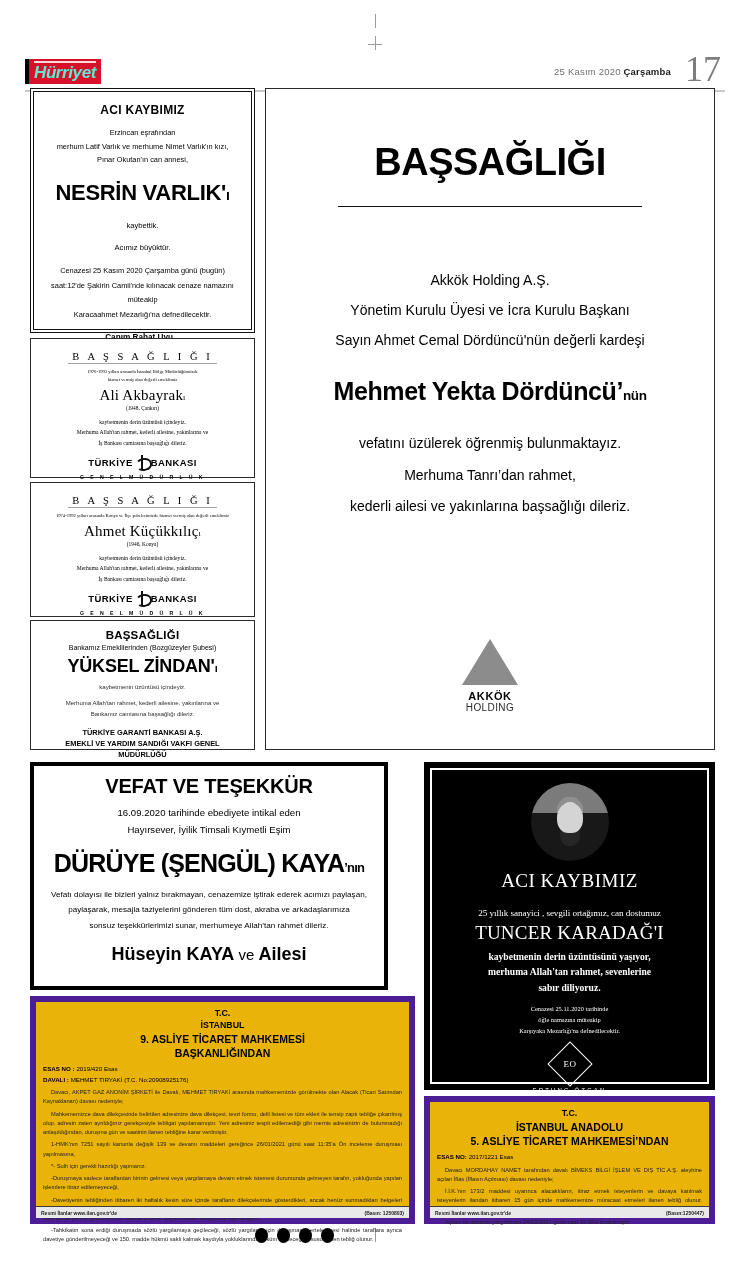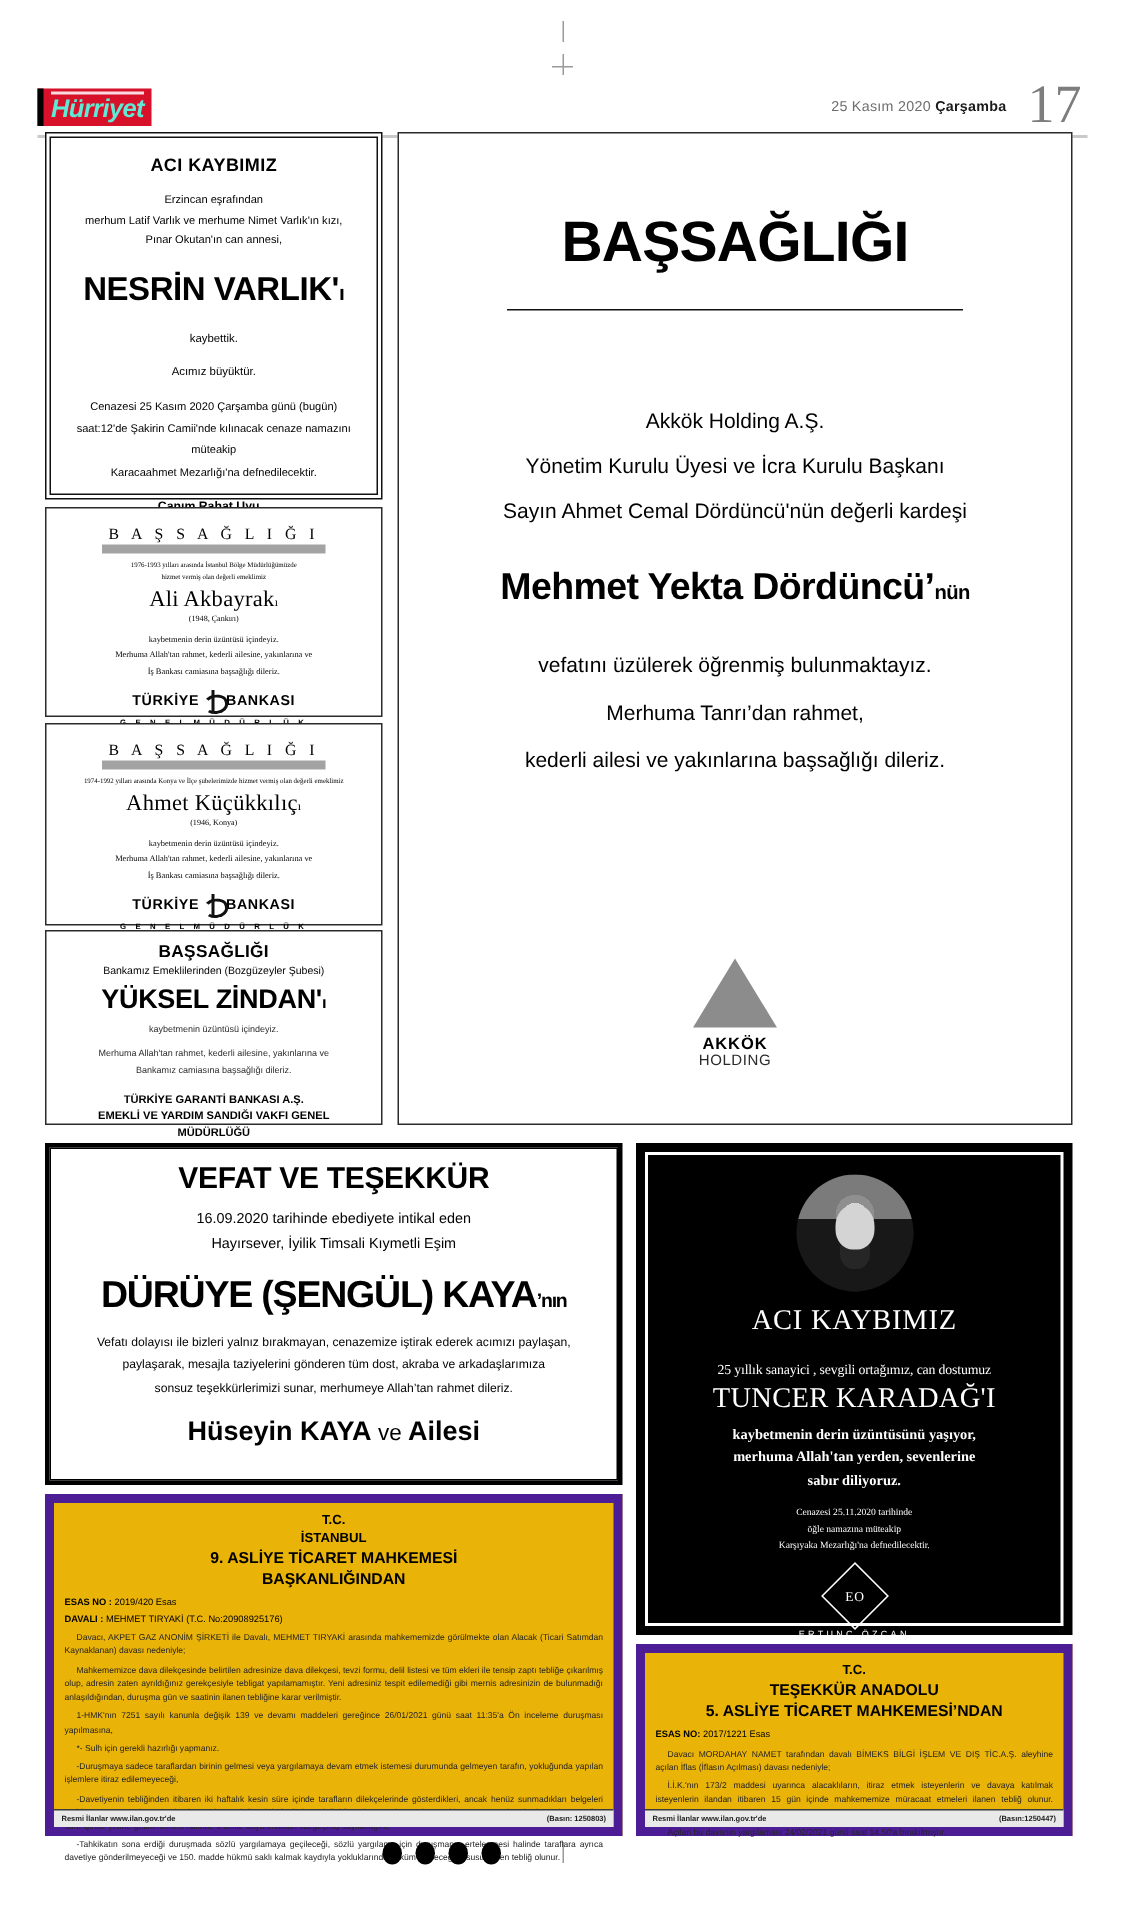--- a/index.html
+++ b/index.html
@@ -70,21 +70,21 @@
   .v-gap{height:7px;}
   .v-info{font-size:7.4px;line-height:1.95;margin-top:9px;}
   .v-canim{font-size:8.2px;font-weight:bold;margin-top:11px;}
   .v-kizin{font-size:10px;font-weight:bold;margin-top:9px;}
 
   
   .bank .pad{padding:7px 9px 5px;}
   .bk-head{
     font-family:"Liberation Serif",serif;
     font-size:10.5px;letter-spacing:3px;font-weight:normal;
-    border-bottom:6px solid #a3a3a3;display:inline-block;padding:0 4px 1px;
+    border-bottom:1px solid #a3a3a3;display:inline-block;padding:0 4px 1px;
   }
   .bk-intro{font-family:"Liberation Serif",serif;font-size:4.6px;line-height:1.75;margin-top:4px;}
   .bk-name{font-family:"Liberation Serif",serif;font-size:15px;margin-top:3px;letter-spacing:.2px;}
   .bk-name small{font-size:8px;}
   .bk-dates{font-family:"Liberation Serif",serif;font-size:5.4px;margin-top:1px;}
   .bk-body{font-family:"Liberation Serif",serif;font-size:5.6px;line-height:1.85;margin-top:6px;}
   .bk-brand{margin-top:7px;font-size:9.5px;font-weight:bold;letter-spacing:.4px;
             display:flex;align-items:center;justify-content:center;gap:2px;}
   .isb{
     display:inline-block;width:14px;height:14px;position:relative;vertical-align:middle;
@@ -129,21 +129,21 @@
   .akkok{margin-top:auto;text-align:center;padding-bottom:6px;}
   .akkok .tri{
     width:0;height:0;margin:0 auto;
     border-left:28px solid transparent;border-right:28px solid transparent;
     border-bottom:46px solid #8c8c8c;
   }
   .akkok .n1{font-size:11px;font-weight:bold;letter-spacing:.6px;margin-top:5px;}
   .akkok .n2{font-size:10px;letter-spacing:.4px;color:#2a2a2a;}
 
   
-  #notice-kaya{left:30px;top:762px;width:385px;height:228px;border:3px solid #000;}
+  #notice-kaya{left:30px;top:762px;width:358px;height:228px;border:3px solid #000;}
   #notice-kaya .inner2{border:1px solid #000;height:100%;box-sizing:border-box;padding:9px 14px;}
   .k-head{font-size:20px;font-weight:bold;text-align:center;letter-spacing:-.2px;}
   .k-sub{font-size:9.6px;line-height:1.75;text-align:center;margin-top:7px;}
   .k-name{font-size:25px;font-weight:bold;text-align:center;margin:10px 0 9px;letter-spacing:-.8px;}
   .k-name small{font-size:13px;font-weight:bold;}
   .k-body{font-size:8.1px;line-height:1.95;text-align:center;}
   .k-sign{font-size:18px;text-align:center;margin-top:10px;font-weight:bold;}
   .k-sign .ve{font-weight:normal;font-size:15px;}
 
   
@@ -369,21 +369,21 @@
   <div class="box" id="notice-karadag">
     <div class="inner2">
       <div class="photo">
         <span class="beard"></span>
       </div>
       <div class="t-head">ACI KAYBIMIZ</div>
       <div class="t-sub">25 yıllık sanayici , sevgili ortağımız, can dostumuz</div>
       <div class="t-name">TUNCER KARADAĞ'I</div>
       <div class="t-body">
         <div>kaybetmenin derin üzüntüsünü yaşıyor,</div>
-        <div>merhuma Allah'tan yerden, sevenlerine</div>
+        <div>merhuma Allah'tan rahmet, sevenlerine</div>
         <div>sabır diliyoruz.</div>
       </div>
       <div class="t-info">
         <div>Cenazesi 25.11.2020 tarihinde</div>
         <div>öğle namazına müteakip</div>
         <div>Karşıyaka Mezarlığı'na defnedilecektir.</div>
       </div>
       <div class="eo">
         <div class="dia">
             <span>EO</span>
@@ -416,21 +416,21 @@
     <div class="lg-foot">
       <span>Resmi İlanlar www.ilan.gov.tr'de</span>
       <span>(Basın: 1250803)</span>
     </div>
   </div>
 
   <div class="legal" id="legal-right">
     <div class="pad">
       <div class="lg-tc">
         <div>T.C.</div>
-        <div class="big">TEŞEKKÜR ANADOLU</div>
+        <div class="big">İSTANBUL ANADOLU</div>
         <div class="big">5. ASLİYE TİCARET MAHKEMESİ’NDAN</div>
       </div>
       <div class="lg-kv">
         <div><span style="font-weight:bold">ESAS NO:</span> <span>2017/1221 Esas</span></div>
       </div>
       <div class="lg-p ind">Davacı MORDAHAY NAMET tarafından davalı  BİMEKS BİLGİ İŞLEM VE DIŞ TİC.A.Ş.  aleyhine açılan İflas (İflasın Açılması) davası nedeniyle;</div>
       <div class="lg-p ind">İ.İ.K.'nın 173/2 maddesi uyarınca alacaklıların,  itiraz etmek isteyenlerin ve davaya katılmak isteyenlerin  ilandan itibaren 15 gün içinde mahkememize müracaat etmeleri ilanen tebliğ olunur. 09/11/2020</div>
       <div class="lg-p ind">Açılan bu davanın yargılaması 24/02/2021 günü saat 14.50'a bırakılmıştır.</div>
     </div>
     <div class="lg-foot">

